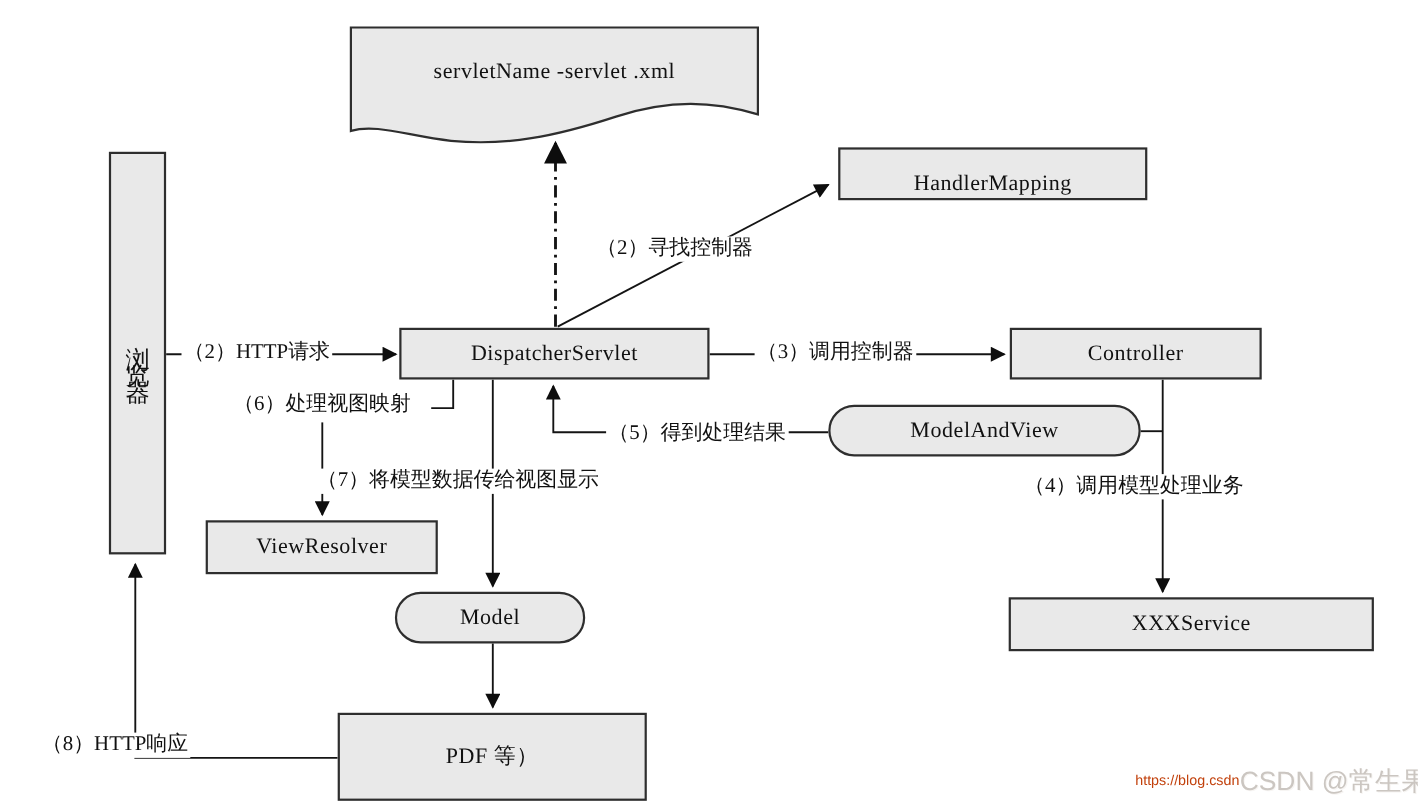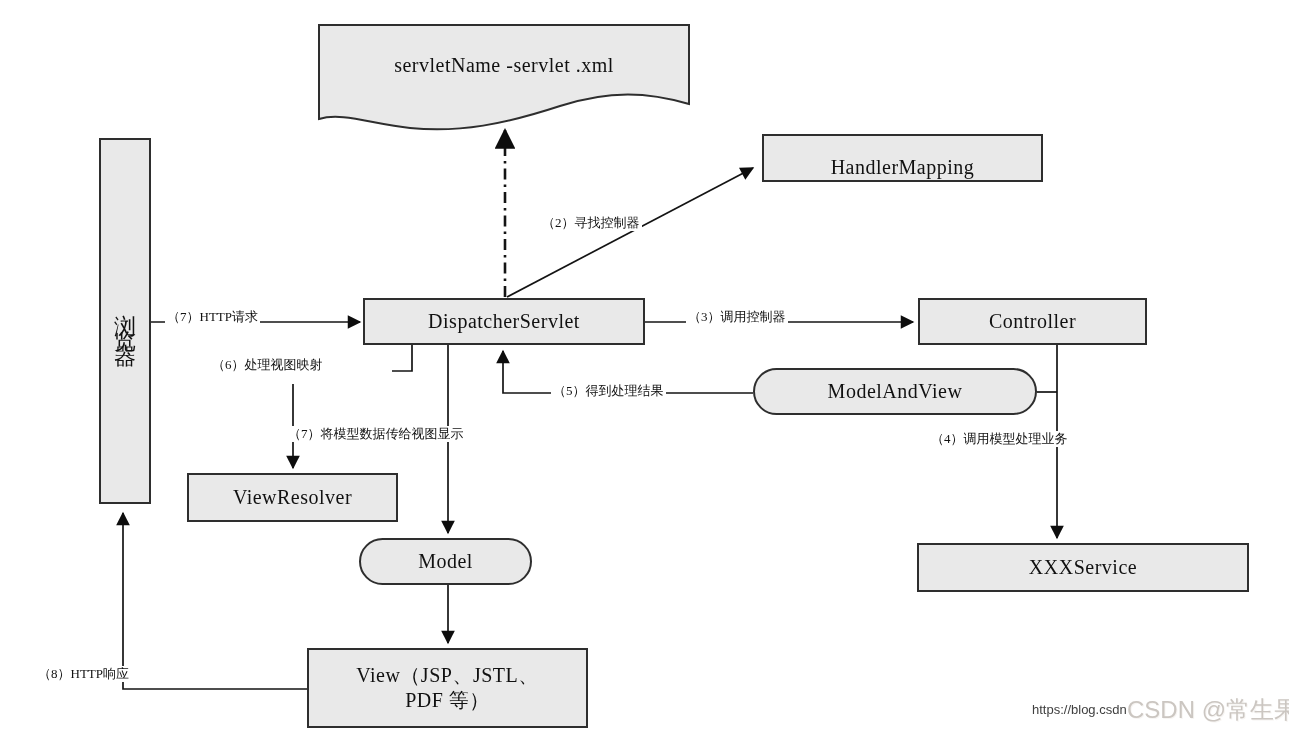--- a/index.html
+++ b/index.html
@@ -27,24 +27,24 @@
     font-size:20px;letter-spacing:.5px;text-align:center;line-height:1.25;
   }
   .stadium{border-radius:26px;text-align:right;}
   .node.doc-overlay{background:transparent;border:none;z-index:2;align-items:flex-start;padding-top:28px;}
   .browser-label{
     writing-mode:vertical-rl;text-orientation:upright;
     letter-spacing:16px;font-size:22px;line-height:1;
   }
   .step-label{
     position:absolute;z-index:3;background:var(--background);
-    font-size:13px;white-space:nowrap;padding:0 2px;line-height:1.2;
+    font-size:19px;white-space:nowrap;padding:0 2px;line-height:1.2;
   }
   .watermark{position:absolute;z-index:4;font-family:"Liberation Sans","DejaVu Sans",sans-serif;white-space:nowrap;}
-  .watermark-url{left:1032px;top:702px;font-size:13px;color:#404040;}
+  .watermark-url{left:1032px;top:702px;font-size:13px;color:#c2410c;}
   .watermark-handle{left:1127px;top:694px;font-size:24px;color:var(--watermark);text-shadow:1px 1px 0 #f7f5f3;}
 </style>
 </head>
 <body>
 
 <div class="canvas">
 
   <svg class="wires" width="1289" height="736" viewBox="0 0 1289 736">
     <defs>
       <marker id="arr" viewBox="0 0 10 10" refX="9" refY="5" markerWidth="9" markerHeight="8" orient="auto-start-reverse">
@@ -112,25 +112,24 @@
 
   <div class="node stadium" style="left:359px;top:538px;width:173px;height:47px;">
     <span>Model</span>
   </div>
 
   <div class="node" style="left:917px;top:543px;width:332px;height:49px;justify-content:center;">
     <span>XXXService</span>
   </div>
 
   <div class="node" style="left:307px;top:648px;width:281px;height:80px;flex-direction:column;">
-    <span>View（JSP、JSTL、</span>
     <span>PDF 等）</span>
   </div>
 
-  <div class="step-label" style="left:165px;top:309px;">（7）HTTP请求</div>
+  <div class="step-label" style="left:165px;top:309px;">（2）HTTP请求</div>
   <div class="step-label" style="left:540px;top:215px;">（2）寻找控制器</div>
   <div class="step-label" style="left:686px;top:309px;">（3）调用控制器</div>
   <div class="step-label" style="left:929px;top:431px;">（4）调用模型处理业务</div>
   <div class="step-label" style="left:507px;top:383px;margin-left:44px;">（5）得到处理结果</div>
   <div class="step-label" style="left:210px;top:357px;">（6）处理视图映射</div>
   <div class="step-label" style="left:286px;top:426px;">（7）将模型数据传给视图显示</div>
   <div class="step-label" style="left:36px;top:666px;">（8）HTTP响应</div>
 
   <span class="watermark watermark-url">https://blog.csdn</span>
   <span class="watermark watermark-handle">CSDN @常生果</span>

